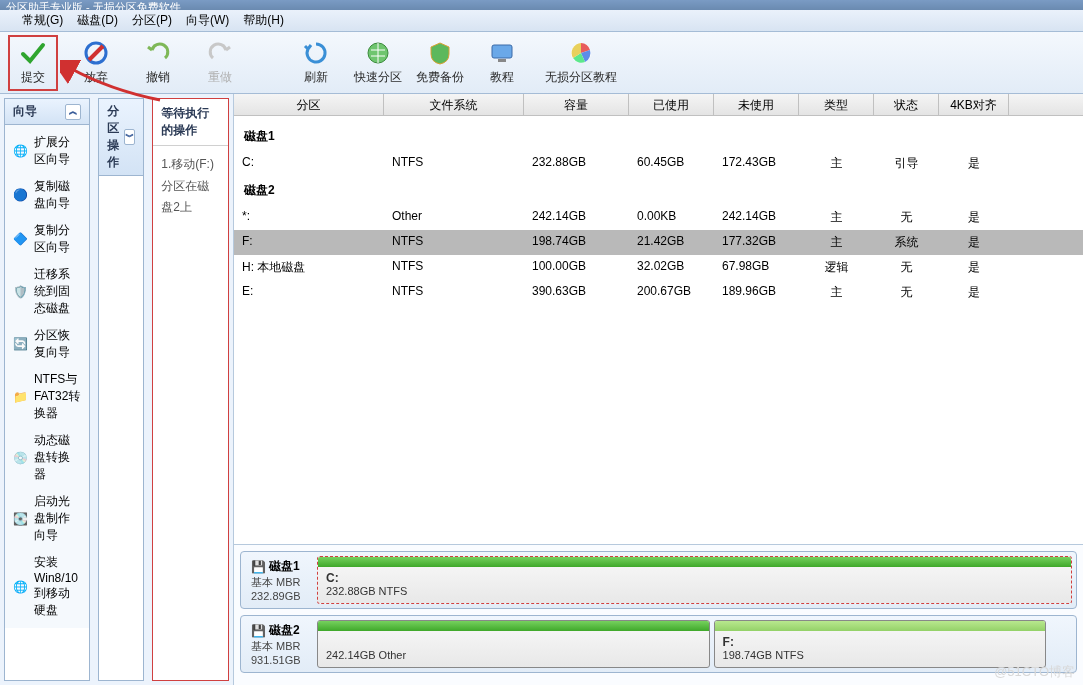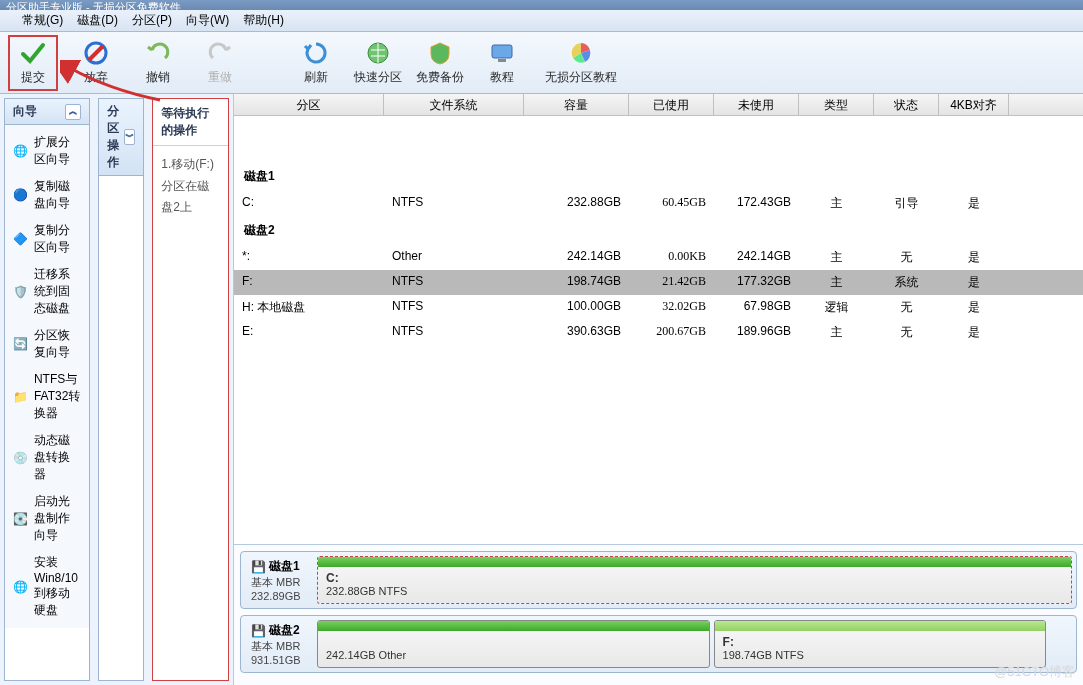--- a/index.html
+++ b/index.html
@@ -23,31 +23,31 @@
 .panel { margin: 4px; border: 1px solid #9db5d0; background: #fff; }
 .panel-hdr { background: linear-gradient(#eaf3fe, #d3e3f5); border-bottom: 1px solid #9db5d0; padding: 4px 8px; font-weight: bold; color: #2b3a55; display: flex; justify-content: space-between; align-items: center; }
 .chevron-btn { width: 16px; height: 16px; border: 1px solid #9db5d0; background: #fff; display: flex; align-items: center; justify-content: center; font-size: 9px; color: #3a5d9a; border-radius: 2px; cursor: pointer; }
 .panel-body { padding: 4px 0; background: #f5f9fd; }
 .wiz-item { display: flex; align-items: center; padding: 5px 8px; gap: 6px; cursor: pointer; }
 .wiz-item .icn { width: 16px; height: 16px; display: flex; align-items: center; justify-content: center; }
 .pending-panel { margin: 4px; border: 1px solid #d04040; background: #fff; }
 .pending-hdr { padding: 6px 8px; font-weight: bold; color: #2b3a55; border-bottom: 1px solid #d0d0d0; }
 .pending-body { padding: 8px; color: #555; line-height: 1.8; }
 
-.main { flex: 1; display: flex; flex-direction: column; background: #fff; gap: 40px; }
+.main { flex: 1; display: flex; flex-direction: column; background: #fff; }
 .grid-hdr { display: flex; background: linear-gradient(#f5f5f5, #e4e4e4); border-bottom: 1px solid #c0c0c0; height: 22px; }
 .grid-hdr .col { padding: 3px 8px; border-right: 1px solid #c0c0c0; text-align: center; }
 .grid-body { padding: 6px 0; overflow: auto; flex: 1; }
 .disk-label { font-weight: bold; padding: 6px 10px; }
 .row { display: flex; padding: 3px 0; }
-.row .col { padding: 1px 8px; text-align: right; }
+.row .col { padding: 1px 8px; }
 .row .col.left { text-align: left; }
 .row .col.center { text-align: center; }
 .row.sel { background: #b9b9b9; }
-.col0 { width: 150px; } .col1 { width: 140px; } .col2 { width: 105px; } .col3 { width: 85px; font-family: Liberation Serif, serif; } .col4 { width: 85px; } .col5 { width: 75px; } .col6 { width: 65px; } .col7 { width: 70px; }
+.col0 { width: 150px; } .col1 { width: 140px; } .col2 { width: 105px; } .col3 { width: 85px; } .col4 { width: 85px; } .col5 { width: 75px; } .col6 { width: 65px; } .col7 { width: 70px; }
 
 .diskmaps { border-top: 1px solid #b6c9dd; padding: 6px; background: #fafcff; }
 .diskmap { border: 1px solid #9db5d0; border-radius: 4px; background: linear-gradient(#f0f6fd, #e2ecf7); display: flex; margin-bottom: 6px; padding: 4px; }
 .diskinfo { width: 72px; padding: 2px 6px; }
 .diskinfo .name { font-weight: bold; display: flex; align-items: center; gap: 3px; }
 .diskinfo .sub { font-size: 11px; color: #444; }
 .bar-wrap { flex: 1; display: flex; gap: 4px; }
 .pbar { border: 1px solid #888; border-radius: 3px; background: linear-gradient(#f8f8f8, #e8e8e8); padding: 0; display: flex; flex-direction: column; overflow: hidden; }
 .pbar-stripe { height: 10px; background: linear-gradient(#76d15e, #3fa82a); }
 .pbar.f .pbar-stripe { background: linear-gradient(#b8e88e, #94d168); }

